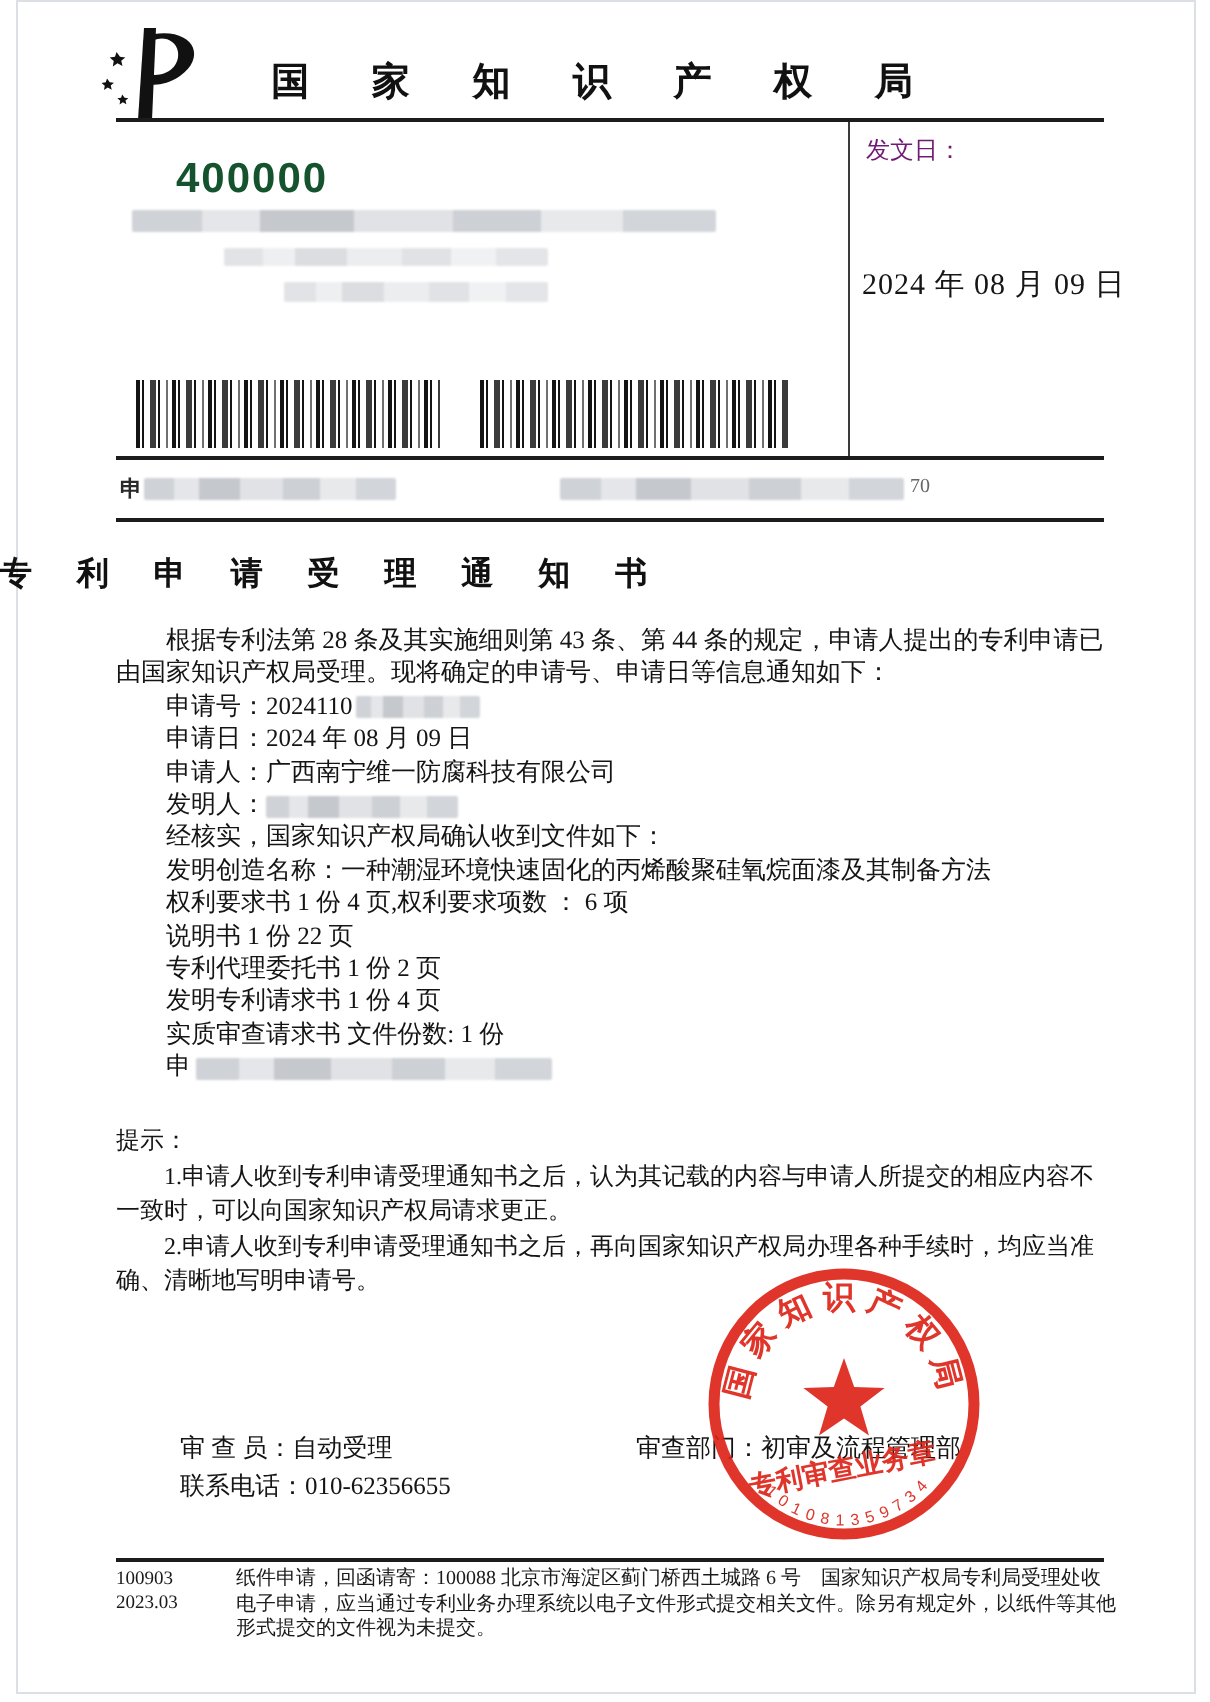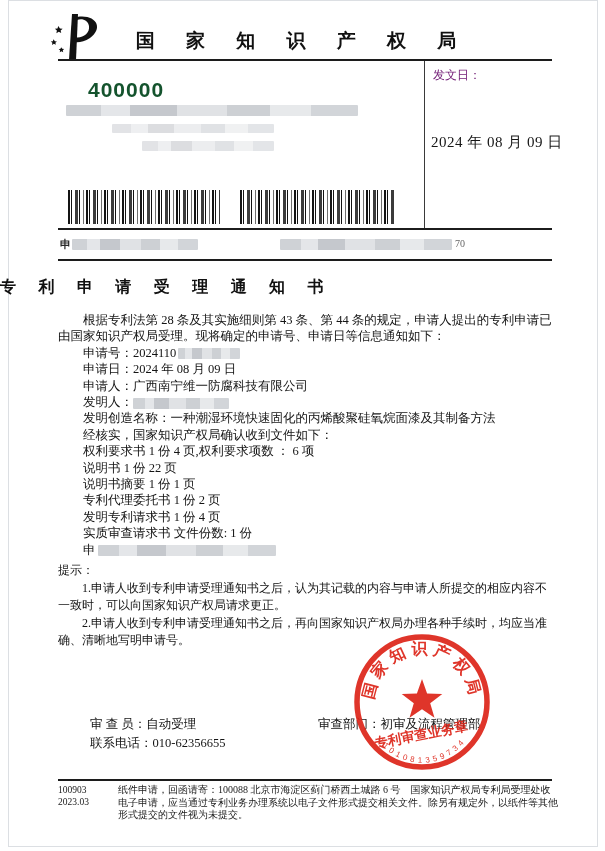--- a/index.html
+++ b/index.html
@@ -100,27 +100,26 @@
     </p>
     <p class="field">
       <span>申请日：</span><span>2024 年 08 月 09 日</span>
     </p>
     <p class="field">
       <span>申请人：</span><span>广西南宁维一防腐科技有限公司</span>
     </p>
     <p class="field">
       <span>发明人：</span><span class="redact" style="width:96px;height:11px;"></span>
     </p>
+    <p class="field">经核实，国家知识产权局确认收到文件如下：</p>
     <p class="field">
       <span>发明创造名称：</span><span>一种潮湿环境快速固化的丙烯酸聚硅氧烷面漆及其制备方法</span>
     </p>
-    <p class="field">经核实，国家知识产权局确认收到文件如下：</p>
     <p class="field">权利要求书 1 份 4 页,权利要求项数 ： 6 项</p>
     <p class="field">说明书 1 份 22 页</p>
-    <p class="field">说明书摘要 1 份 1 页</p>
     <p class="field">专利代理委托书 1 份 2 页</p>
     <p class="field">发明专利请求书 1 份 4 页</p>
     <p class="field">实质审查请求书 文件份数: 1 份</p>
     <p class="field">
       <span>申</span><span class="redact" style="width:178px;height:11px;margin-left:2px;"></span>
     </p>
   </div>
 
   <div class="tips">
     <p>提示：</p>

